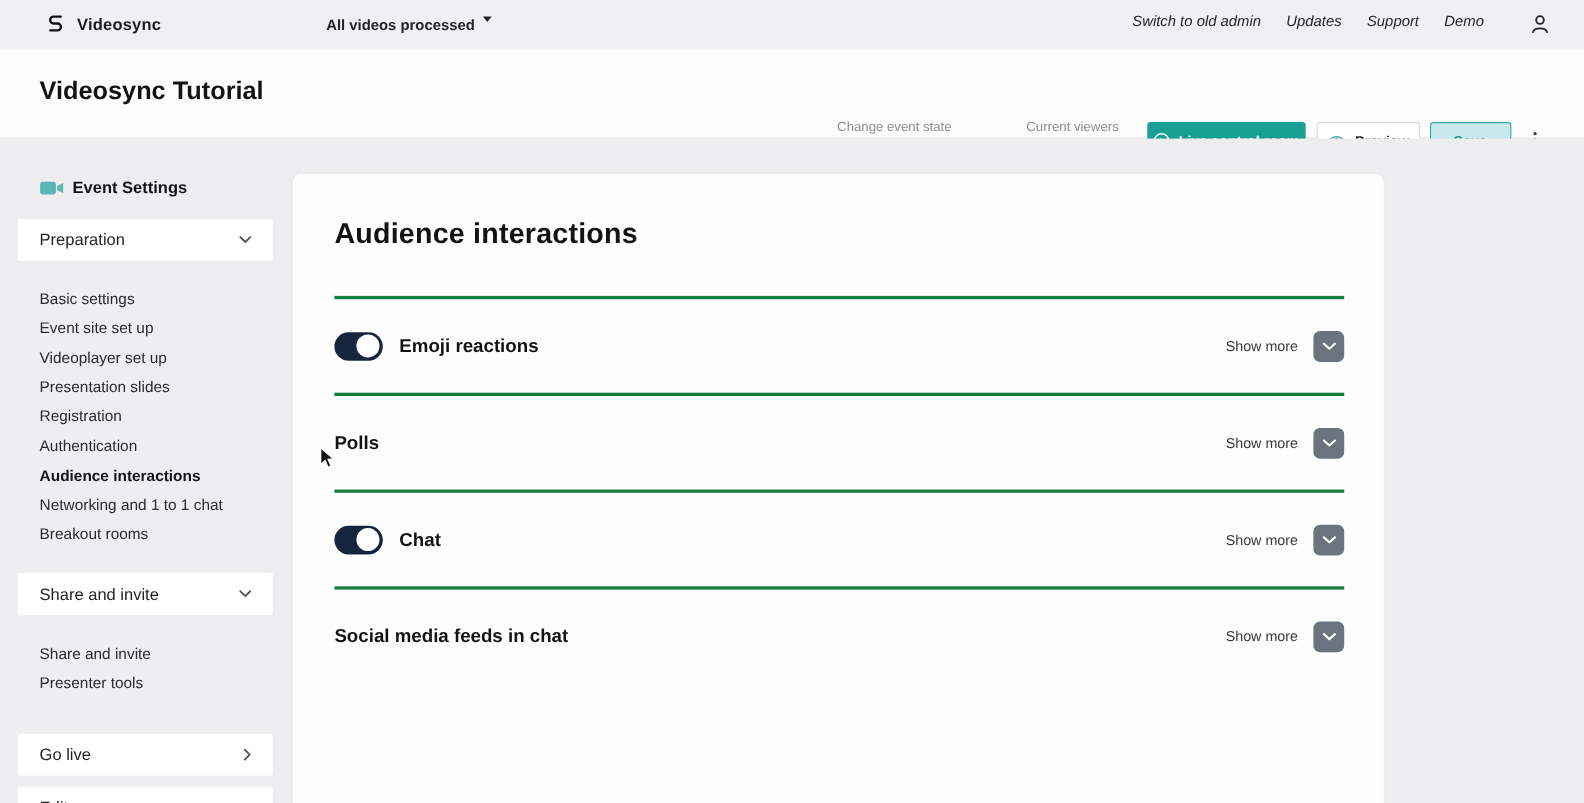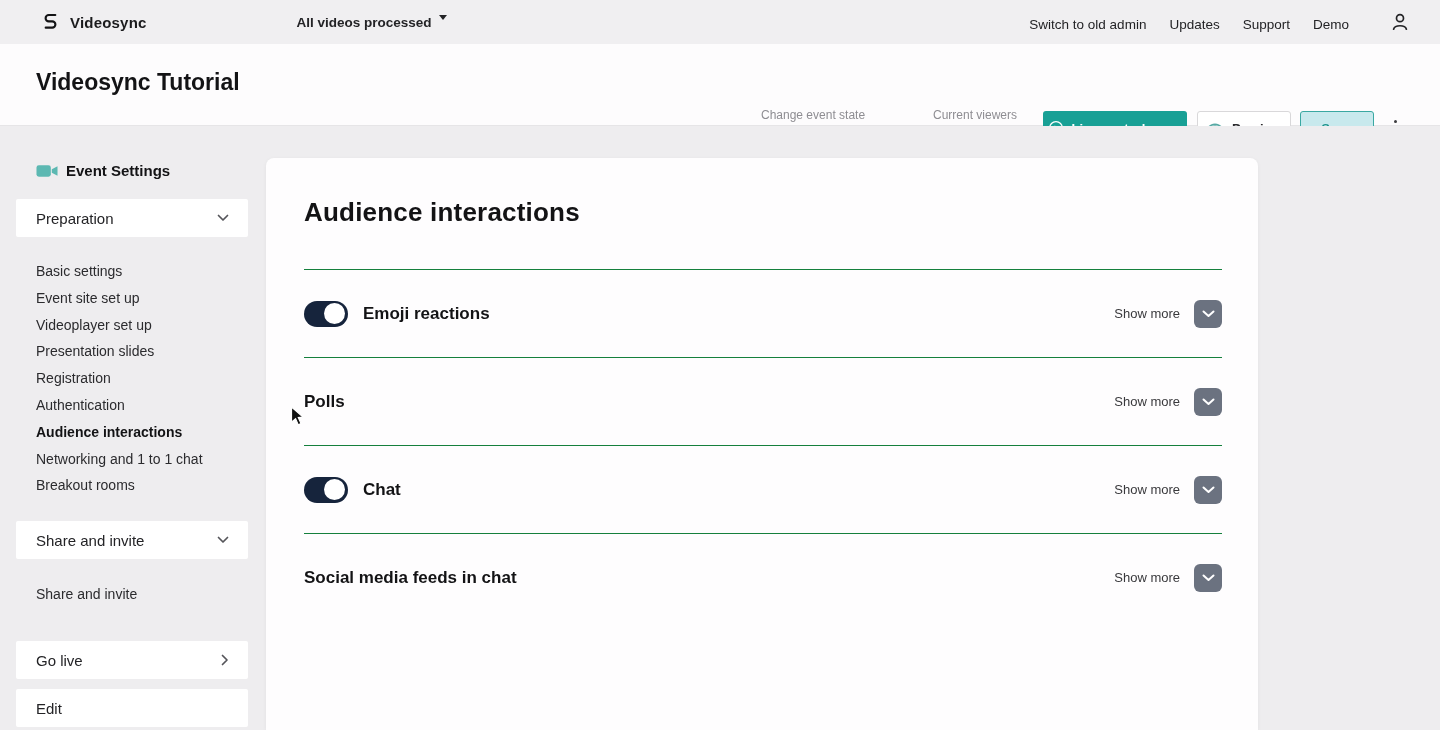--- a/index.html
+++ b/index.html
@@ -5,21 +5,21 @@
   * { margin:0; padding:0; box-sizing:border-box; }
   html,body { width:1440px; height:730px; overflow:hidden; }
   body { font-family:"Liberation Sans", sans-serif; color:#222326; background:#eeedef; position:relative; }
 
   
   .topbar { height:44px; background:#f0eff1; display:flex; align-items:center; padding:0 30px 0 40px; }
   .brand { display:flex; align-items:center; gap:9px; cursor:pointer; }
   .brand-name { font-size:15px; font-weight:700; letter-spacing:.2px; color:#1b1b1d; }
   .videos-dd { margin-left:150px; font-size:13.5px; font-weight:600; color:#232326; display:flex; align-items:flex-start; gap:7px; cursor:pointer; }
   .caret-down { width:0; height:0; border-left:4.5px solid transparent; border-right:4.5px solid transparent; border-top:5px solid #232326; }
-  .topbar-links { margin-left:auto; display:flex; align-items:flex-end; gap:23px; }
+  .topbar-links { margin-left:auto; display:flex; align-items:flex-start; gap:23px;font-style:italic; }
   .topbar-link { font-size:13.5px; color:#232326; cursor:pointer; }
   .account { margin-left:18px; cursor:pointer; display:flex; }
 
   
   .header { height:82px; background:#fdfcfd; border-bottom:1px solid #e6e5e7; position:relative; display:flex; flex-direction:column; justify-content:center; padding-left:36px; }
   .event-title { font-size:23px; font-weight:700; color:#131315; margin-bottom:4px; }
   .event-url { font-size:15px; color:#2a2a2d; }
   .state-block { position:absolute; left:761px; top:64px; }
   .mini-label { font-size:12px; color:#8e8d92; margin-bottom:3px; }
   .state-value { font-size:18px; font-weight:700; color:#131315; display:flex; align-items:center; gap:9px; cursor:pointer; }
@@ -46,21 +46,21 @@
   .sb-list { padding:21px 0 0; }
   .sb-item { padding-left:20px; font-size:14px; line-height:26.8px; color:#2b2b2e; cursor:pointer; }
   .sb-item.active { font-weight:700; color:#131315; }
   .sb-sublist { padding-top:22px; padding-bottom:13px; }
   .sb-sublist .sb-item { line-height:26px; }
 
   
   .card { position:absolute; left:266px; top:32px; width:992px; height:572px; background:#fefdfe; border-radius:8px 8px 0 0; box-shadow:0 1px 4px rgba(0,0,0,.05); }
   .card-title { margin:39px 0 0 38px; font-size:26px; font-weight:700; color:#131315; letter-spacing:.2px; }
   .rows { margin-top:41px; }
-  .irow { height:88px; border-top:1px solid #15803d; margin:0 36px 0 38px; display:flex; align-items:center; justify-content:space-between; }
+  .irow { height:88px; border-top:3px solid #15803d; margin:0 36px 0 38px; display:flex; align-items:center; justify-content:space-between; }
   .irow-left { display:flex; align-items:center; }
   .irow-label { font-size:17px; font-weight:700; color:#131315; }
   .toggle { width:44px; height:26px; border-radius:13px; background:#16243c; position:relative; margin-right:15px; cursor:pointer; flex:0 0 auto; }
   .toggle .knob { position:absolute; top:2.5px; right:3px; width:21px; height:21px; border-radius:50%; background:#fff; }
   .irow-right { display:flex; align-items:center; }
   .show-more { font-size:13px; color:#39393c; cursor:pointer; }
   .expand-btn { width:28px; height:28px; margin-left:14px; border:none; border-radius:6px; background:#6b7280; display:flex; align-items:center; justify-content:center; cursor:pointer; }
   .btn-next { position:absolute; right:34px; top:492px; width:165px; height:44px; background:#18a095; color:#fff; border:none; border-radius:3px; font-family:inherit; font-size:13px; font-weight:600; cursor:pointer; }
 
   .cursor { position:absolute; left:290px; top:406px; pointer-events:none; z-index:99; }
@@ -169,20 +169,21 @@
 
     <div class="sb-section mt22">
       <span>Share and invite</span>
       <svg width="12" height="8" viewBox="0 0 12 8">
         <polyline points="1.5,1.5 6,6 10.5,1.5" fill="none" stroke="#55555a" stroke-width="1.7" stroke-linecap="round" stroke-linejoin="round"></polyline>
       </svg>
     </div>
 
     <div class="sb-sublist">
       <div class="sb-item">Share and invite</div>
+      <div class="sb-item">Presenter tools</div>
     </div>
 
     <div class="sb-section mt21">
       <span>Go live</span>
       <svg width="8" height="12" viewBox="0 0 8 12">
         <polyline points="1.5,1.5 6,6 1.5,10.5" fill="none" stroke="#55555a" stroke-width="1.7" stroke-linecap="round" stroke-linejoin="round"></polyline>
       </svg>
     </div>
 
     <div class="sb-section mt10">

